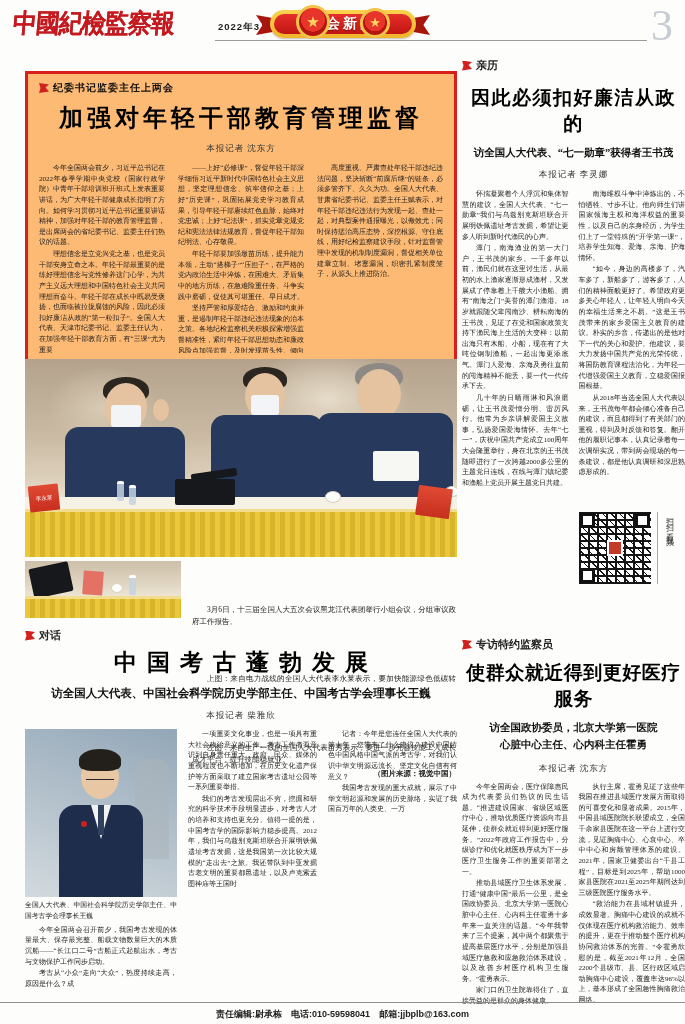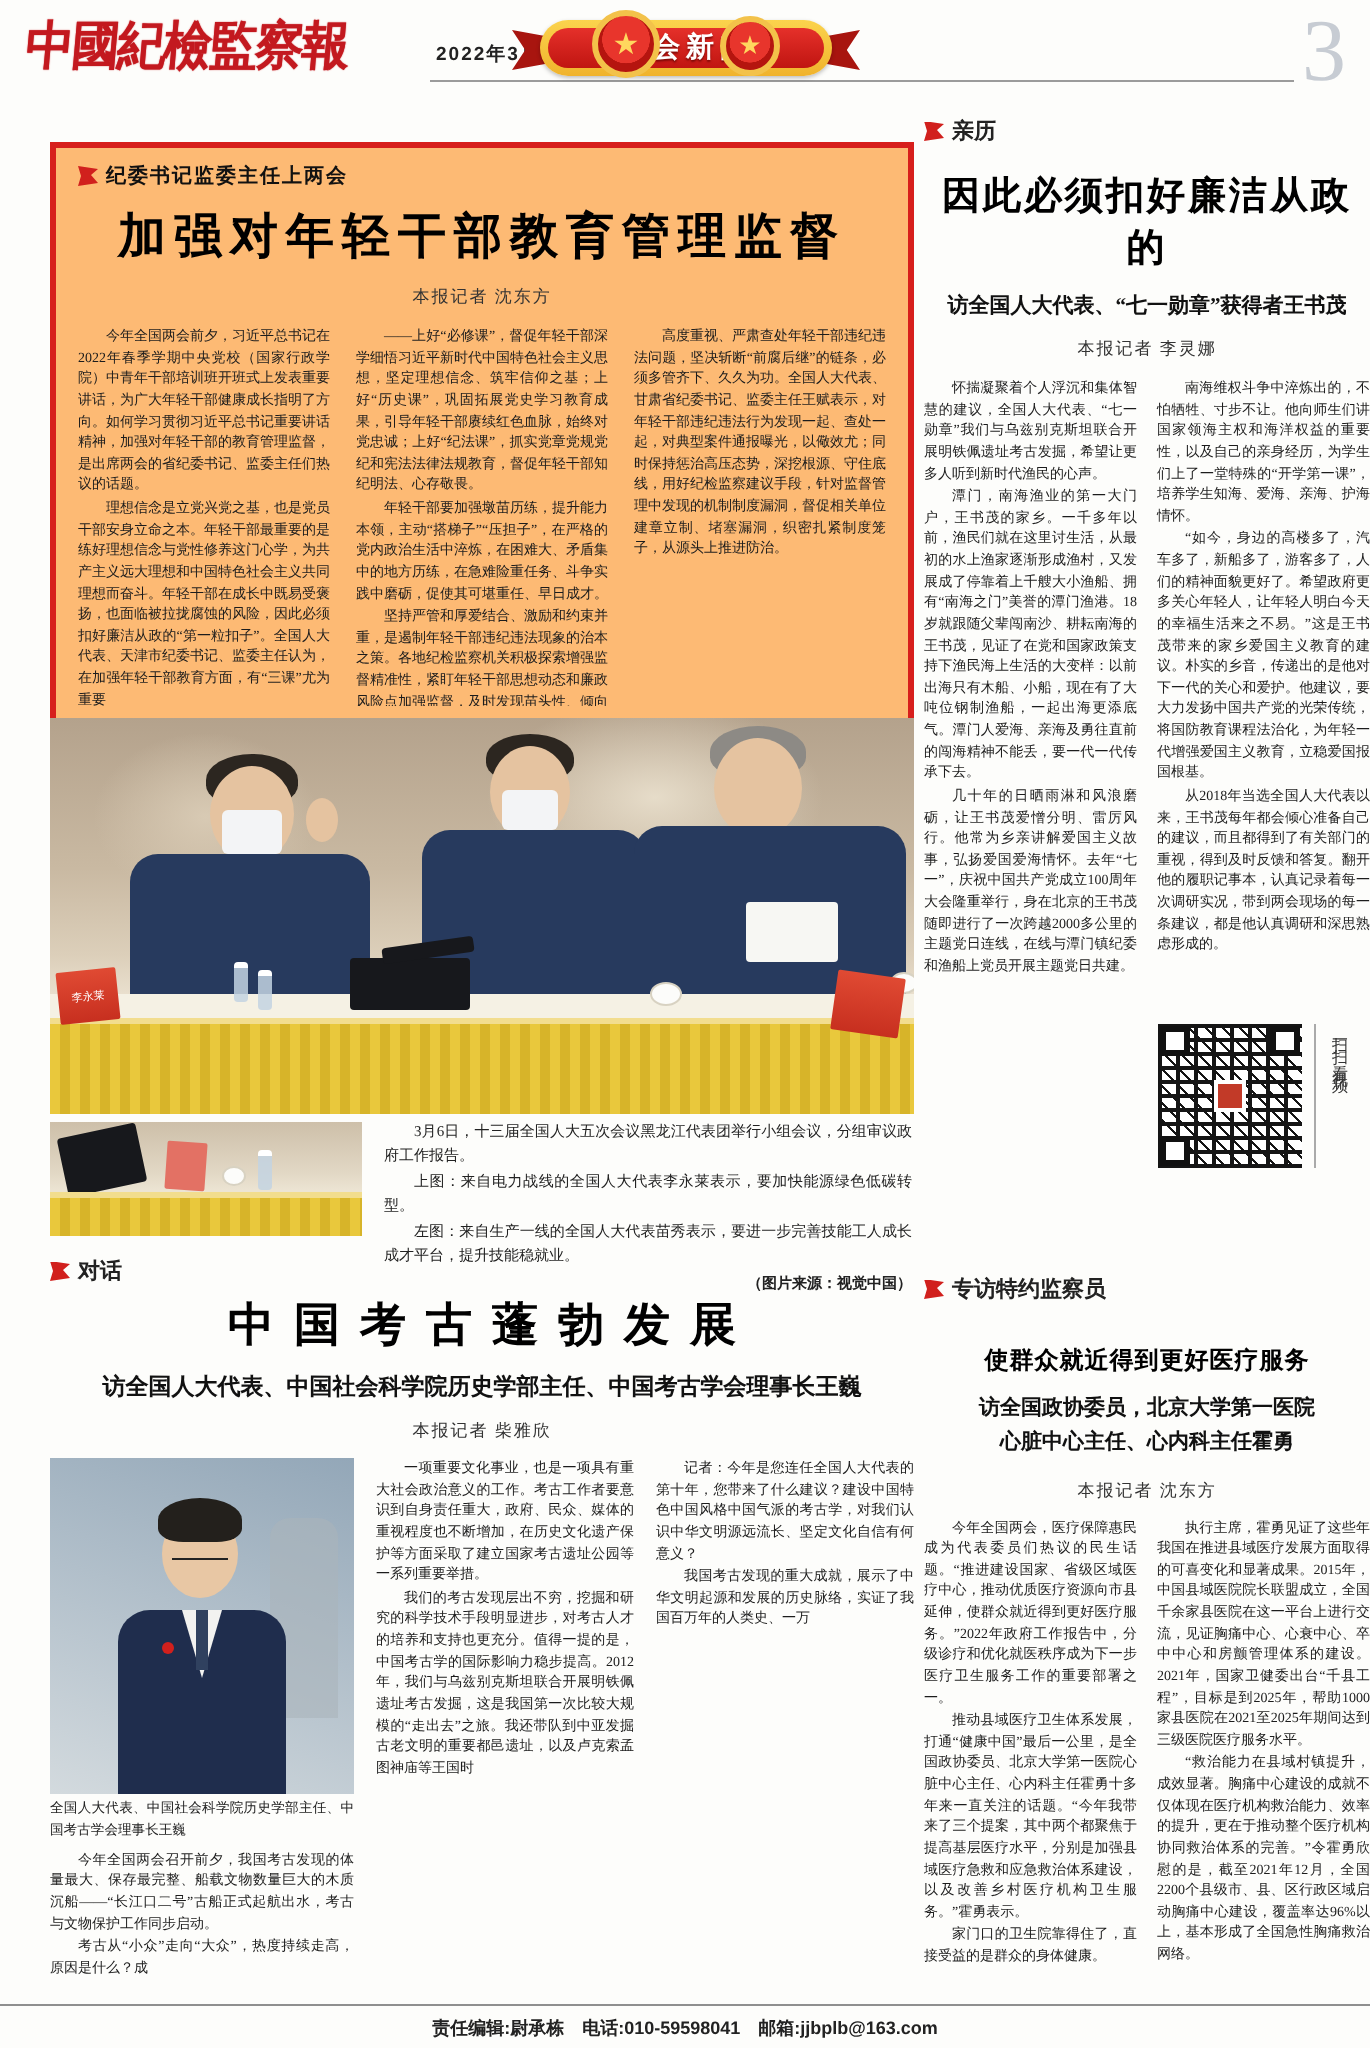--- a/index.html
+++ b/index.html
@@ -81,21 +81,21 @@
     font-family:"Liberation Sans",sans-serif; border-radius:1px; }
   .bottle { position:absolute; width:7px; height:20px; background:rgba(195,212,226,.85);
     border-radius:2px; border-top:3px solid #fff; }
   .gadget { position:absolute; background:#17181c; border-radius:2px; }
   .cup { position:absolute; background:#fcfcfa; border-radius:50%; border:1px solid #d8d2c2; }
 
   
   .photo-left { position:absolute; left:25px; top:561px; width:156px; height:57px; overflow:hidden;
     background:linear-gradient(180deg,#cdbfa9 0%,#e2d8c5 45%,#ece4d3 60%); }
   .caption-block { position:absolute; left:192px; top:560px; width:264px; }
-  .cap { font-size:7.5px; line-height:1.65; text-align:justify; color:#222; }
+  .cap { font-size:7.5px; line-height:1.65; text-align:justify; color:#222;margin-top:44px; }
   .cap.indent { text-indent:2em; }
   .cap.credit { text-align:right; font-weight:bold; margin-top:2px; }
 
   
   .qinli { position:absolute; left:462px; top:58px; width:223px; height:540px; }
   .sec-label { display:flex; align-items:center; gap:4px; font-size:11px; font-weight:bold; color:#222; }
   .qinli .headline { margin-top:12px; text-align:center; font-size:19px; font-weight:900;
     letter-spacing:1.5px; font-family:"Liberation Sans",sans-serif; color:#000; }
   .subhead { margin-top:9px; text-align:center; font-size:10.5px; font-weight:bold; color:#111; }
   .qinli .cols { display:flex; gap:10px; margin-top:8px; height:448px; overflow:hidden; }
@@ -130,21 +130,21 @@
   .wei-tie { position:absolute; left:73px; bottom:62px; width:6px; height:30px; background:#30415f; }
   .wei-badge { position:absolute; left:56px; bottom:70px; width:6px; height:6px; border-radius:50%; background:#d1201d; }
   .wei-head { position:absolute; left:56px; top:26px; width:38px; height:44px; border-radius:50%; background:#e8c7a4; }
   .wei-hair { position:absolute; left:54px; top:20px; width:42px; height:22px; border-radius:50% 50% 30% 30%; background:#23201c; }
   .wei-glasses { position:absolute; left:61px; top:44px; width:28px; height:7px;
     border-bottom:1.5px solid #222; }
   .photo-wei-caption { font-size:6.8px; line-height:1.6; text-align:justify; color:#222; margin:3px 0 3px; }
 
   
   .zhuanfang { position:absolute; left:462px; top:637px; width:223px; height:392px; }
-  .zhuanfang .headline { margin-top:20px; text-align:center; font-size:12px; font-weight:900;
+  .zhuanfang .headline { margin-top:8px; text-align:center; font-size:19px; font-weight:900;
     letter-spacing:.5px; font-family:"Liberation Sans",sans-serif; color:#000; }
   .zhuanfang .subhead { line-height:1.6; margin-top:8px; }
   .zhuanfang .cols { display:flex; gap:10px; margin-top:7px; height:252px; overflow:hidden; }
 
   
   .footer-rule { position:absolute; left:0; right:0; top:1002px; height:1px; background:#8f8f8f; }
   .footer-text { position:absolute; left:0; right:0; top:1008px; text-align:center;
     font-size:9px; font-weight:bold; color:#222; font-family:"Liberation Sans",sans-serif; }
 </style>
 </head>

